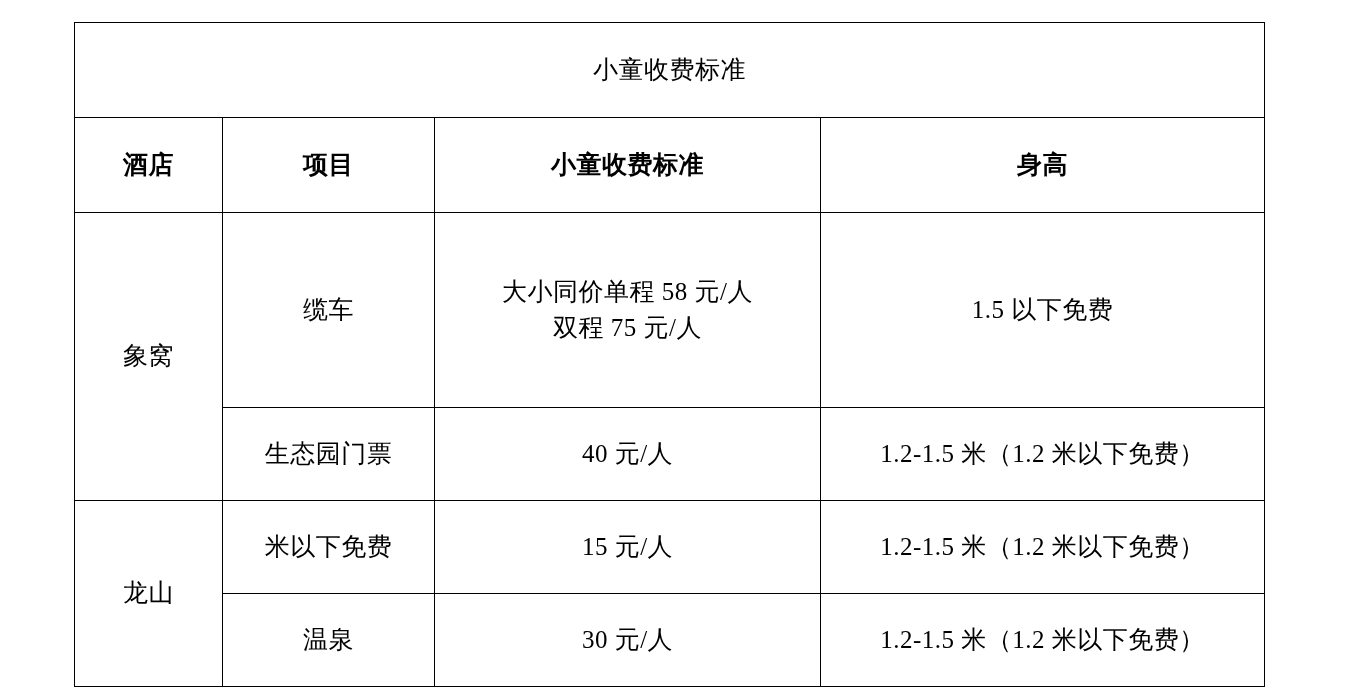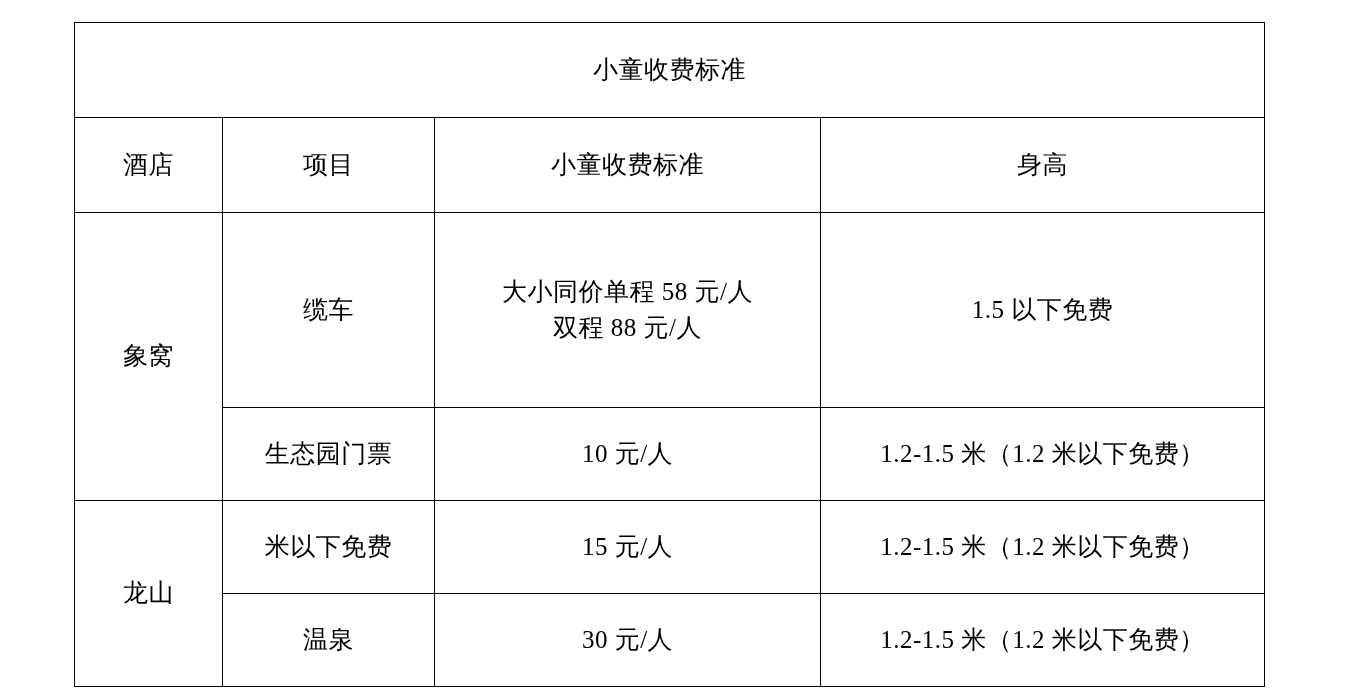--- a/index.html
+++ b/index.html
@@ -41,20 +41,21 @@
     padding: 6px 20px;
     font-family: "Liberation Serif", "DejaVu Serif", serif;
     letter-spacing: 0.5px;
   }
   .title-cell {
     height: 82px;
     font-size: 27px;
   }
   .head-cell {
     height: 82px;
+    font-weight: bold;
   }
   .col-hotel { width: 148px; }
   .col-item  { width: 212px; }
   .col-fee   { width: 386px; }
   .col-height{ width: 444px; }
 
   .row-cable td { height: 182px; }
   .row-normal td { height: 80px; }
 
   .multiline {
@@ -85,26 +86,26 @@
           <td class="head-cell">酒店</td>
           <td class="head-cell">项目</td>
           <td class="head-cell">小童收费标准</td>
           <td class="head-cell">身高</td>
         </tr>
 
         <tr class="row-cable">
           <td class="hotel-cell" rowspan="2">象窝</td>
           <td>缆车</td>
           <td class="multiline">大小同价单程 58 元/人
-双程 88 元/人</td>
+双程 75 元/人</td>
           <td>1.5 以下免费</td>
         </tr>
         <tr class="row-normal">
           <td>生态园门票</td>
-          <td>10 元/人</td>
+          <td>40 元/人</td>
           <td>1.2-1.5 米（1.2 米以下免费）</td>
         </tr>
 
         <tr class="row-normal">
           <td class="hotel-cell" rowspan="2">龙山</td>
           <td>米以下免费</td>
           <td>15 元/人</td>
           <td>1.2-1.5 米（1.2 米以下免费）</td>
         </tr>
         <tr class="row-normal">

